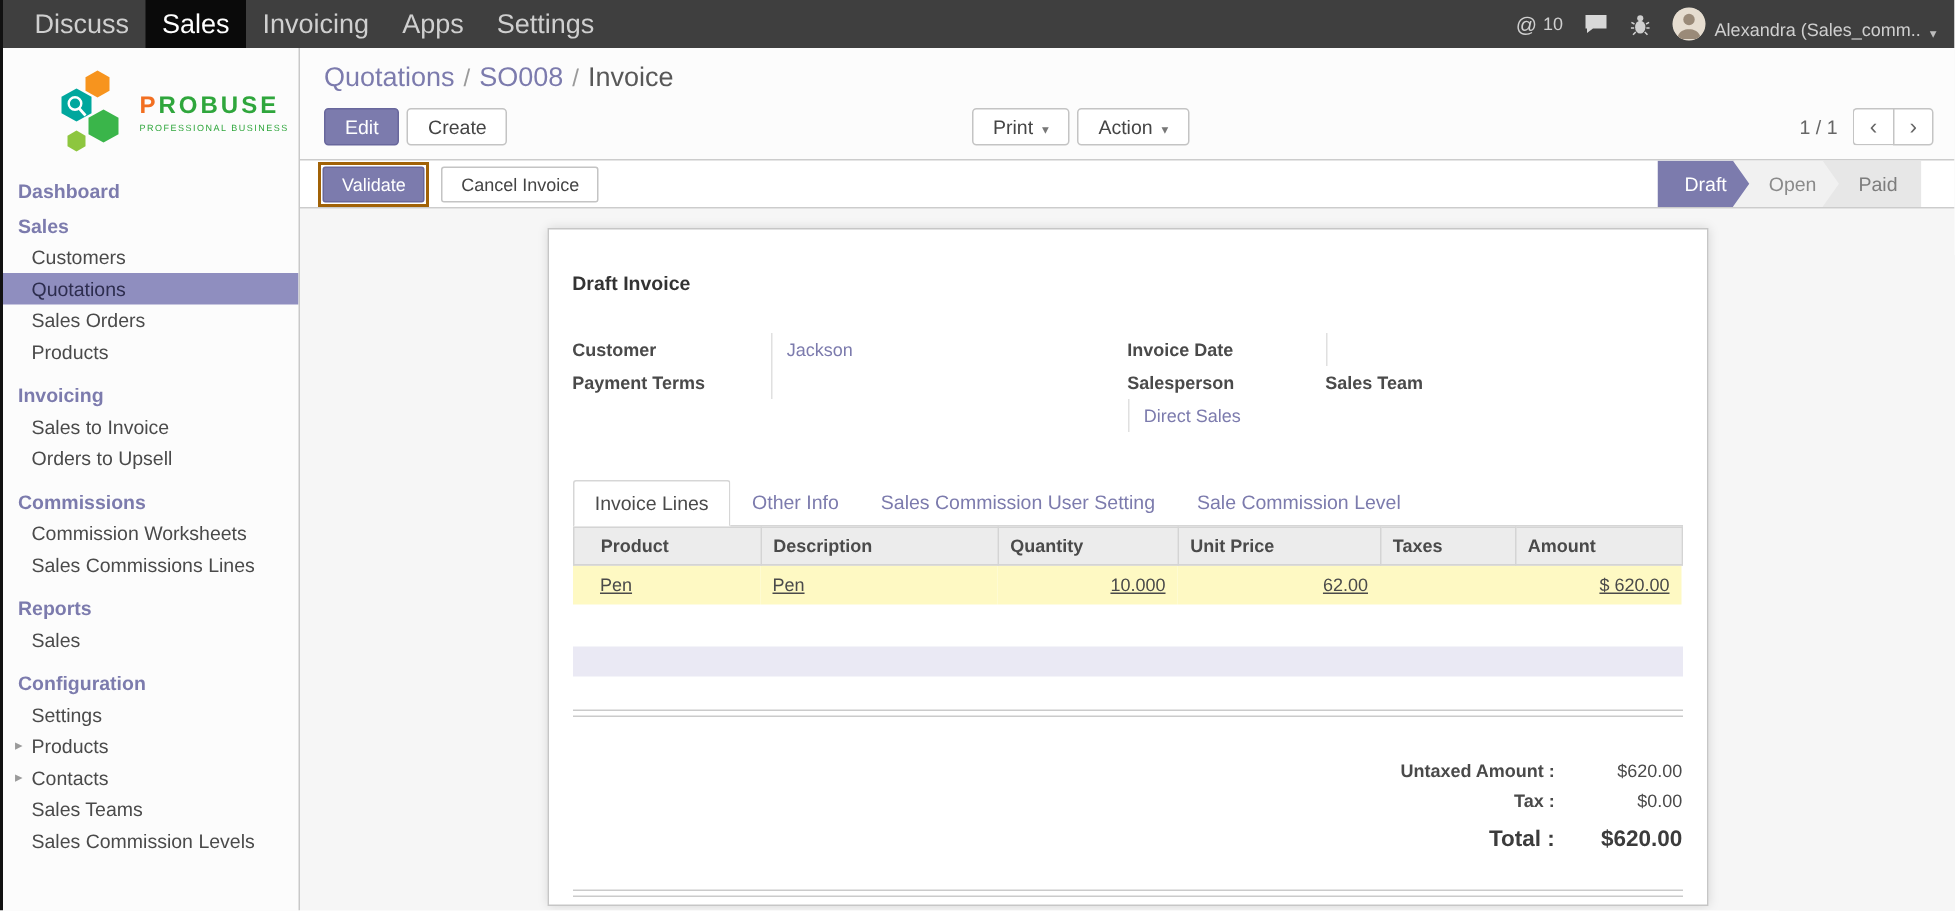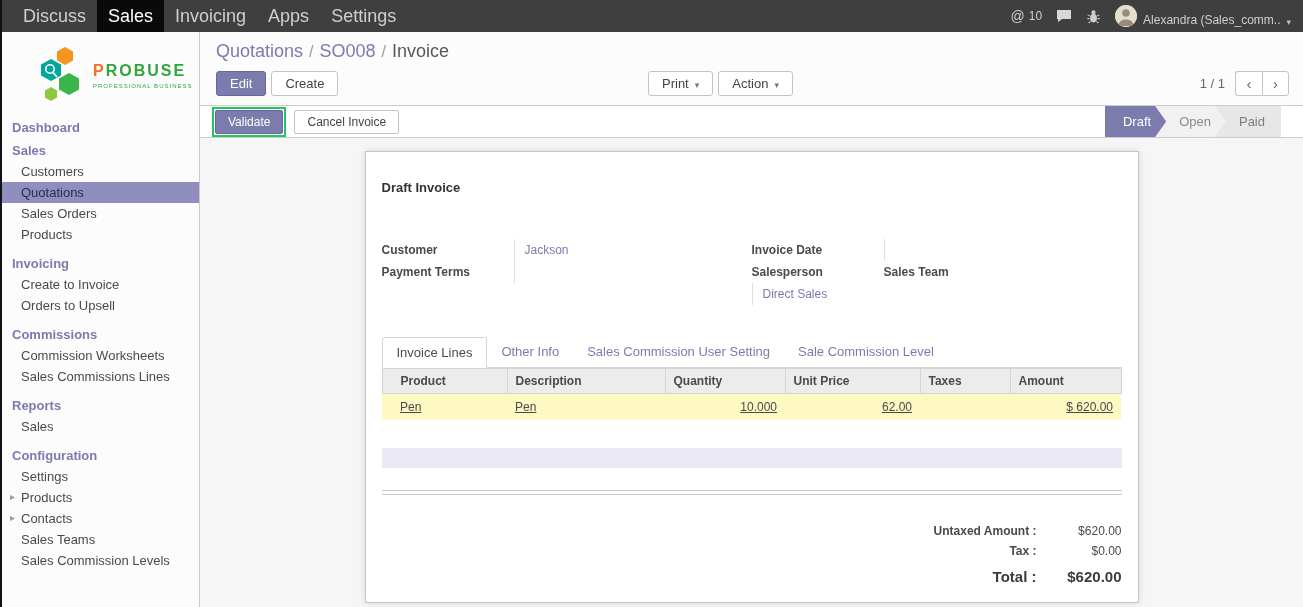--- a/index.html
+++ b/index.html
@@ -52,36 +52,36 @@
   .dd .caret { color: #777; margin-left: 6px; }
   .pager { margin-left: auto; display: flex; align-items: center; gap: 10px; }
   .pager-label { font-size: 13px; color: #666; }
   .pager-btns { display: flex; }
   .pager-btns button { width: 27px; height: 25px; background: #fff; border: 1px solid #c4c4c4; color: #666; cursor: pointer; font-size: 15px; line-height: 1; font-family: inherit; }
   .pager-btns button:first-child { border-radius: 3px 0 0 3px; border-right: none; }
   .pager-btns button:last-child { border-radius: 0 3px 3px 0; }
 
   
   .statusbar { height: 33px; flex: 0 0 33px; background: #fff; border-top: 1px solid #ccc; border-bottom: 1px solid #ccc; display: flex; align-items: center; padding-left: 12px; }
-  .hl-box { border: 2px solid #22c55e; padding: 1px; display: inline-flex; margin-right: 8px; }
+  .hl-box { border: 2px solid #a16207; padding: 1px; display: inline-flex; margin-right: 8px; }
   .sb-btn { font-size: 12px; padding: 4px 12px; border-radius: 2px; }
   .states { margin-left: auto; margin-right: 22px; display: flex; height: 100%; align-items: stretch; }
   .state { display: flex; align-items: center; font-size: 13px; padding: 0 16px 0 24px; margin-left: -12px; }
   .state.first { margin-left: 0; padding-left: 18px; clip-path: polygon(0 0, calc(100% - 11px) 0, 100% 50%, calc(100% - 11px) 100%, 0 100%); }
   .state.mid { clip-path: polygon(0 0, calc(100% - 11px) 0, 100% 50%, calc(100% - 11px) 100%, 0 100%, 11px 50%); }
   .state.last { clip-path: polygon(0 0, 100% 0, 100% 100%, 0 100%, 11px 50%); }
   .state.active { background: #7c7bad; color: #fff; }
   .state.s-open { background: #f1f1f1; color: #8a8a8a; }
   .state.s-paid { background: #e7e7e7; color: #7d7d7d; }
 
   
   .formarea { flex: 1; overflow: hidden; padding-top: 13px; }
   .sheet { width: 774px; margin: 0 auto; background: #fff; border: 1px solid #c6c6c6; box-shadow: 0 0 7px rgba(0,0,0,0.13); padding: 16px; height: 452px; }
   .sheet-title { font-size: 13px; font-weight: bold; color: #333; margin-top: 12px; }
-  .groups { display: flex; margin-top: 44px; }
+  .groups { display: flex; margin-top: 26px; }
   .fgroup { width: 50%; display: grid; grid-template-columns: 132px 1fr; align-content: start; }
   .flabel { font-size: 12px; font-weight: bold; color: #4a4a4a; padding: 4px 10px 4px 0; min-height: 22px; }
   .fval { font-size: 12px; color: #7c7bad; border-left: 1px solid #e0e0e0; padding: 4px 0 4px 10px; min-height: 22px; cursor: pointer; }
 
   .tabs { display: flex; margin-top: 32px; border-bottom: 1px solid #d6d6d6; }
   .tab { font-size: 13px; color: #7c7bad; padding: 7px 14px; cursor: pointer; margin-bottom: -1px; }
   .tab.active { color: #4a4a4a; background: #fff; border: 1px solid #d6d6d6; border-bottom: 1px solid #fff; border-radius: 2px 2px 0 0; }
 
   table.lines { width: 100%; border-collapse: collapse; table-layout: fixed; }
   .lines th { background: #ececec; border: 1px solid #d4d4d4; font-size: 12px; font-weight: bold; color: #4a4a4a; text-align: left; padding: 5px 8px; }
@@ -169,21 +169,21 @@
       <div class="snav">
         <div class="s-top">Dashboard</div>
 
         <div class="s-head first">Sales</div>
         <div class="s-item">Customers</div>
         <div class="s-item active">Quotations</div>
         <div class="s-item">Sales Orders</div>
         <div class="s-item">Products</div>
 
         <div class="s-head">Invoicing</div>
-        <div class="s-item">Create to Invoice</div>
+        <div class="s-item">Sales to Invoice</div>
         <div class="s-item">Orders to Upsell</div>
 
         <div class="s-head">Commissions</div>
         <div class="s-item">Commission Worksheets</div>
         <div class="s-item">Sales Commissions Lines</div>
 
         <div class="s-head">Reports</div>
         <div class="s-item">Sales</div>
 
         <div class="s-head">Configuration</div>

